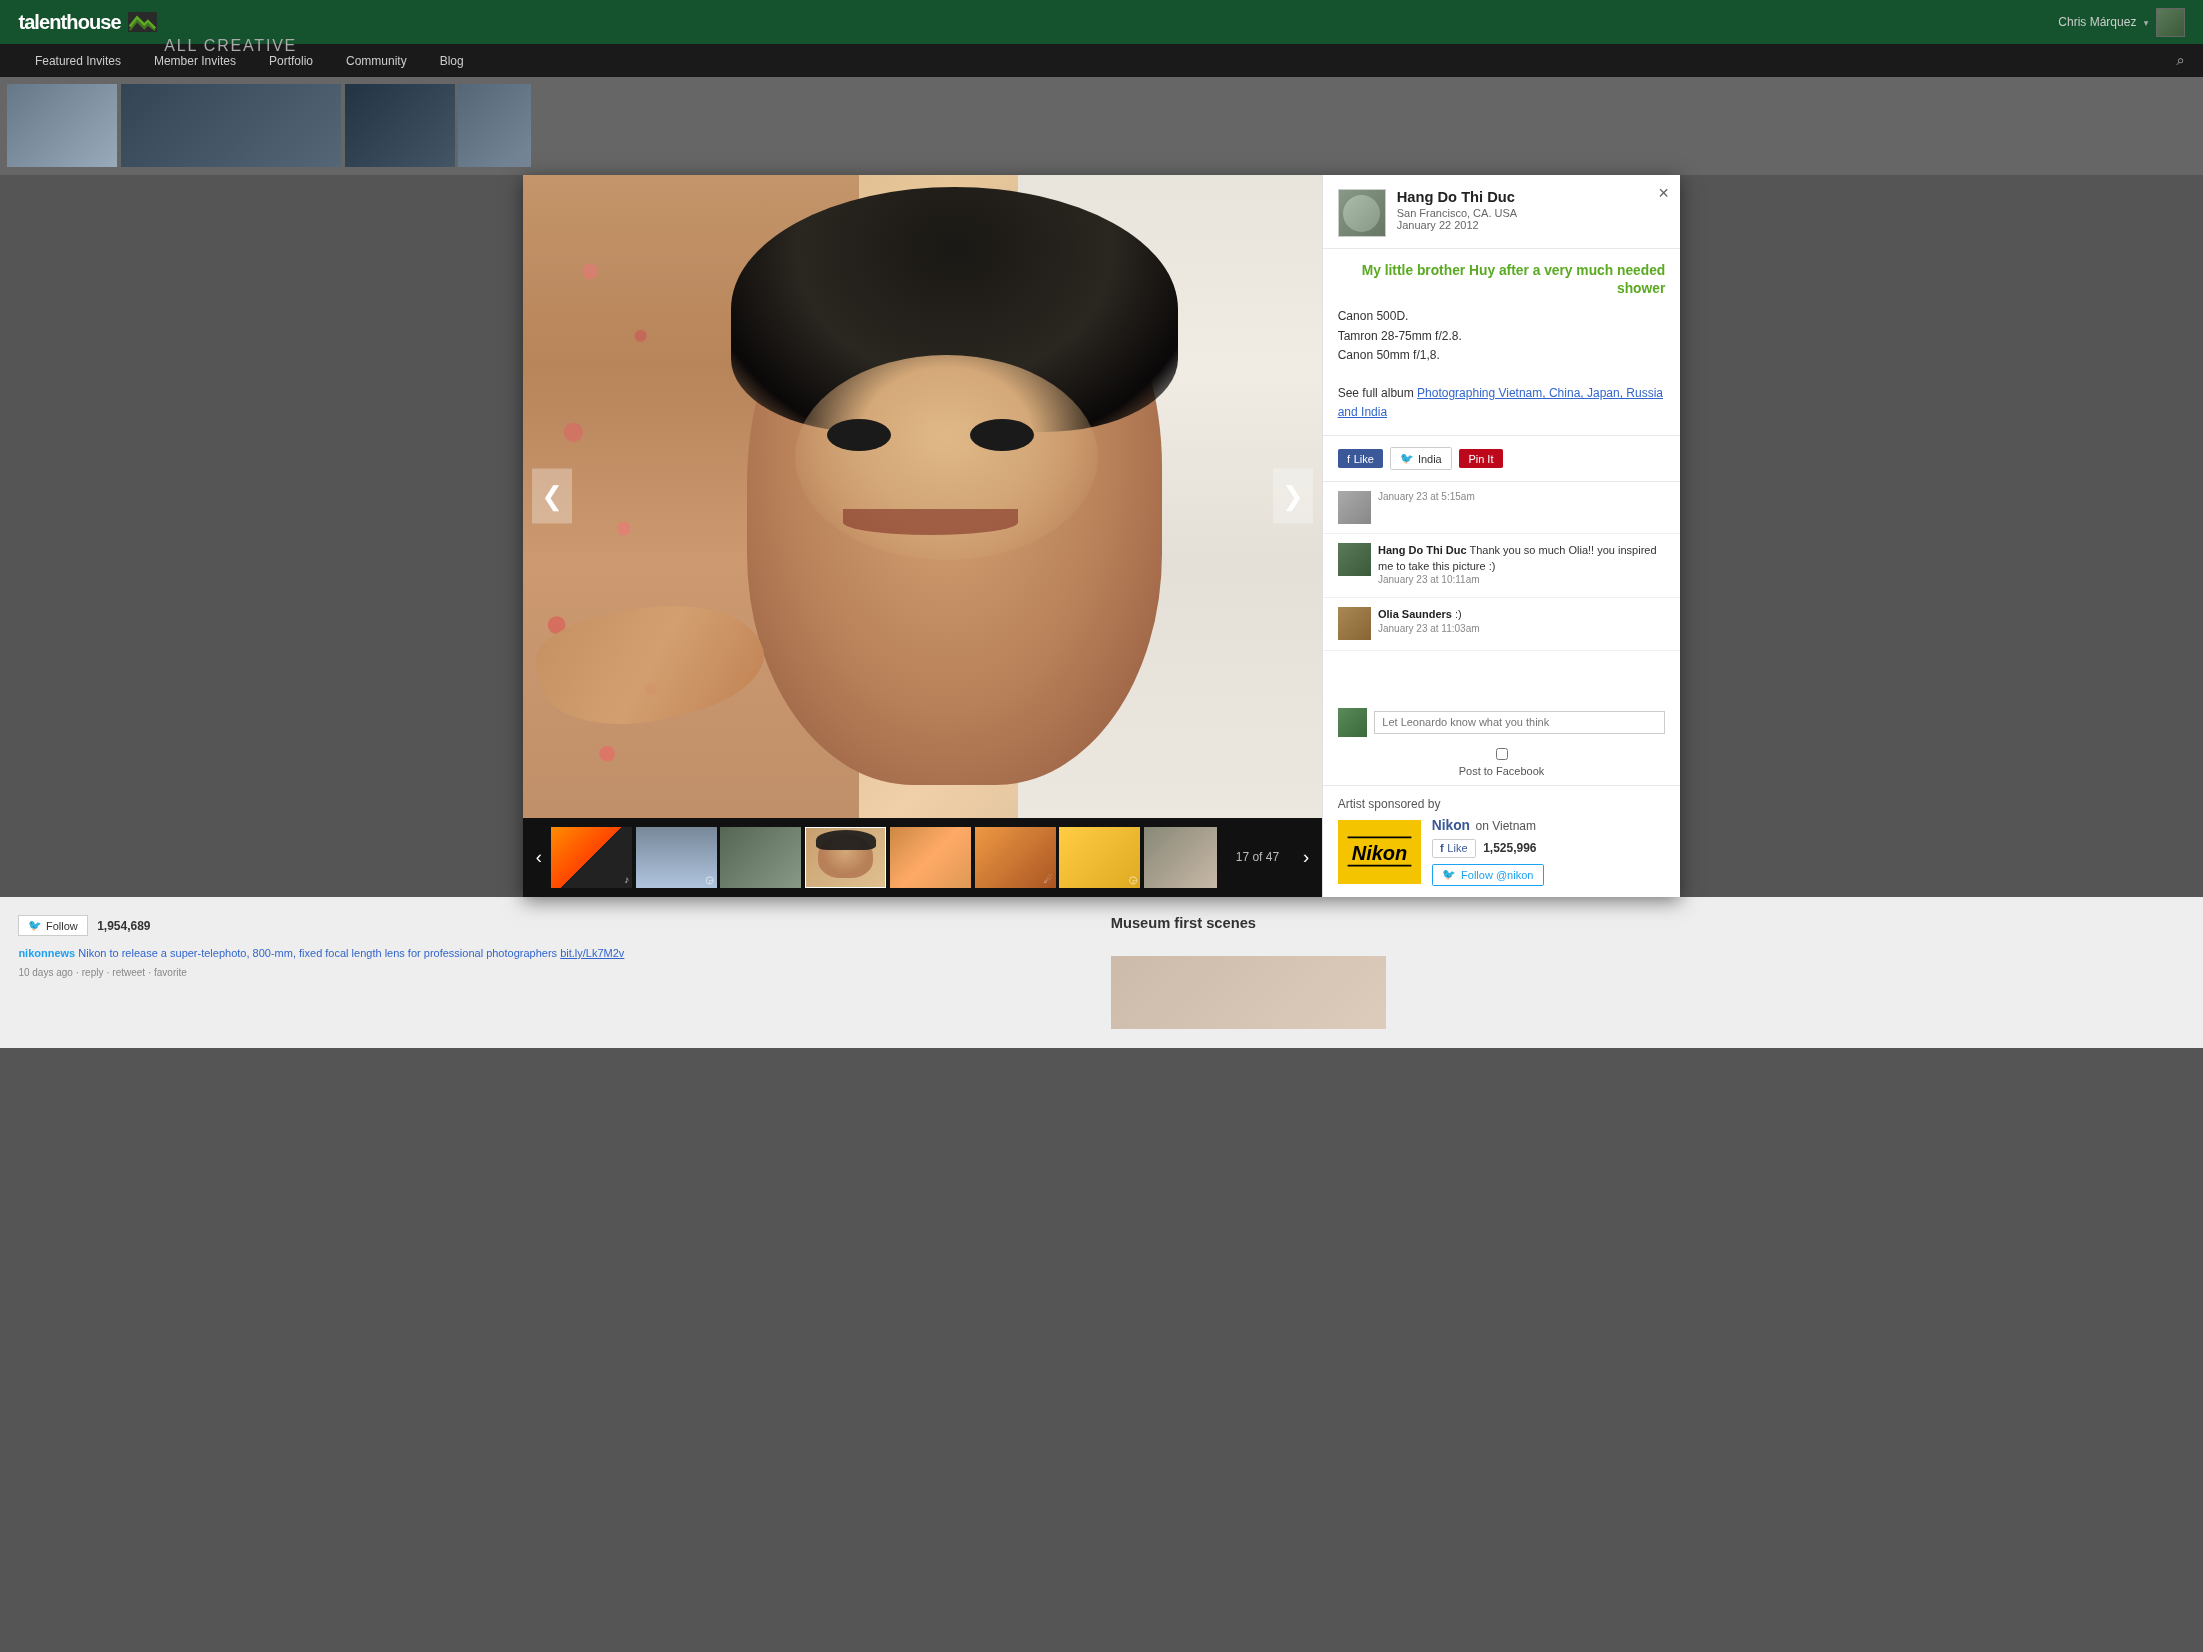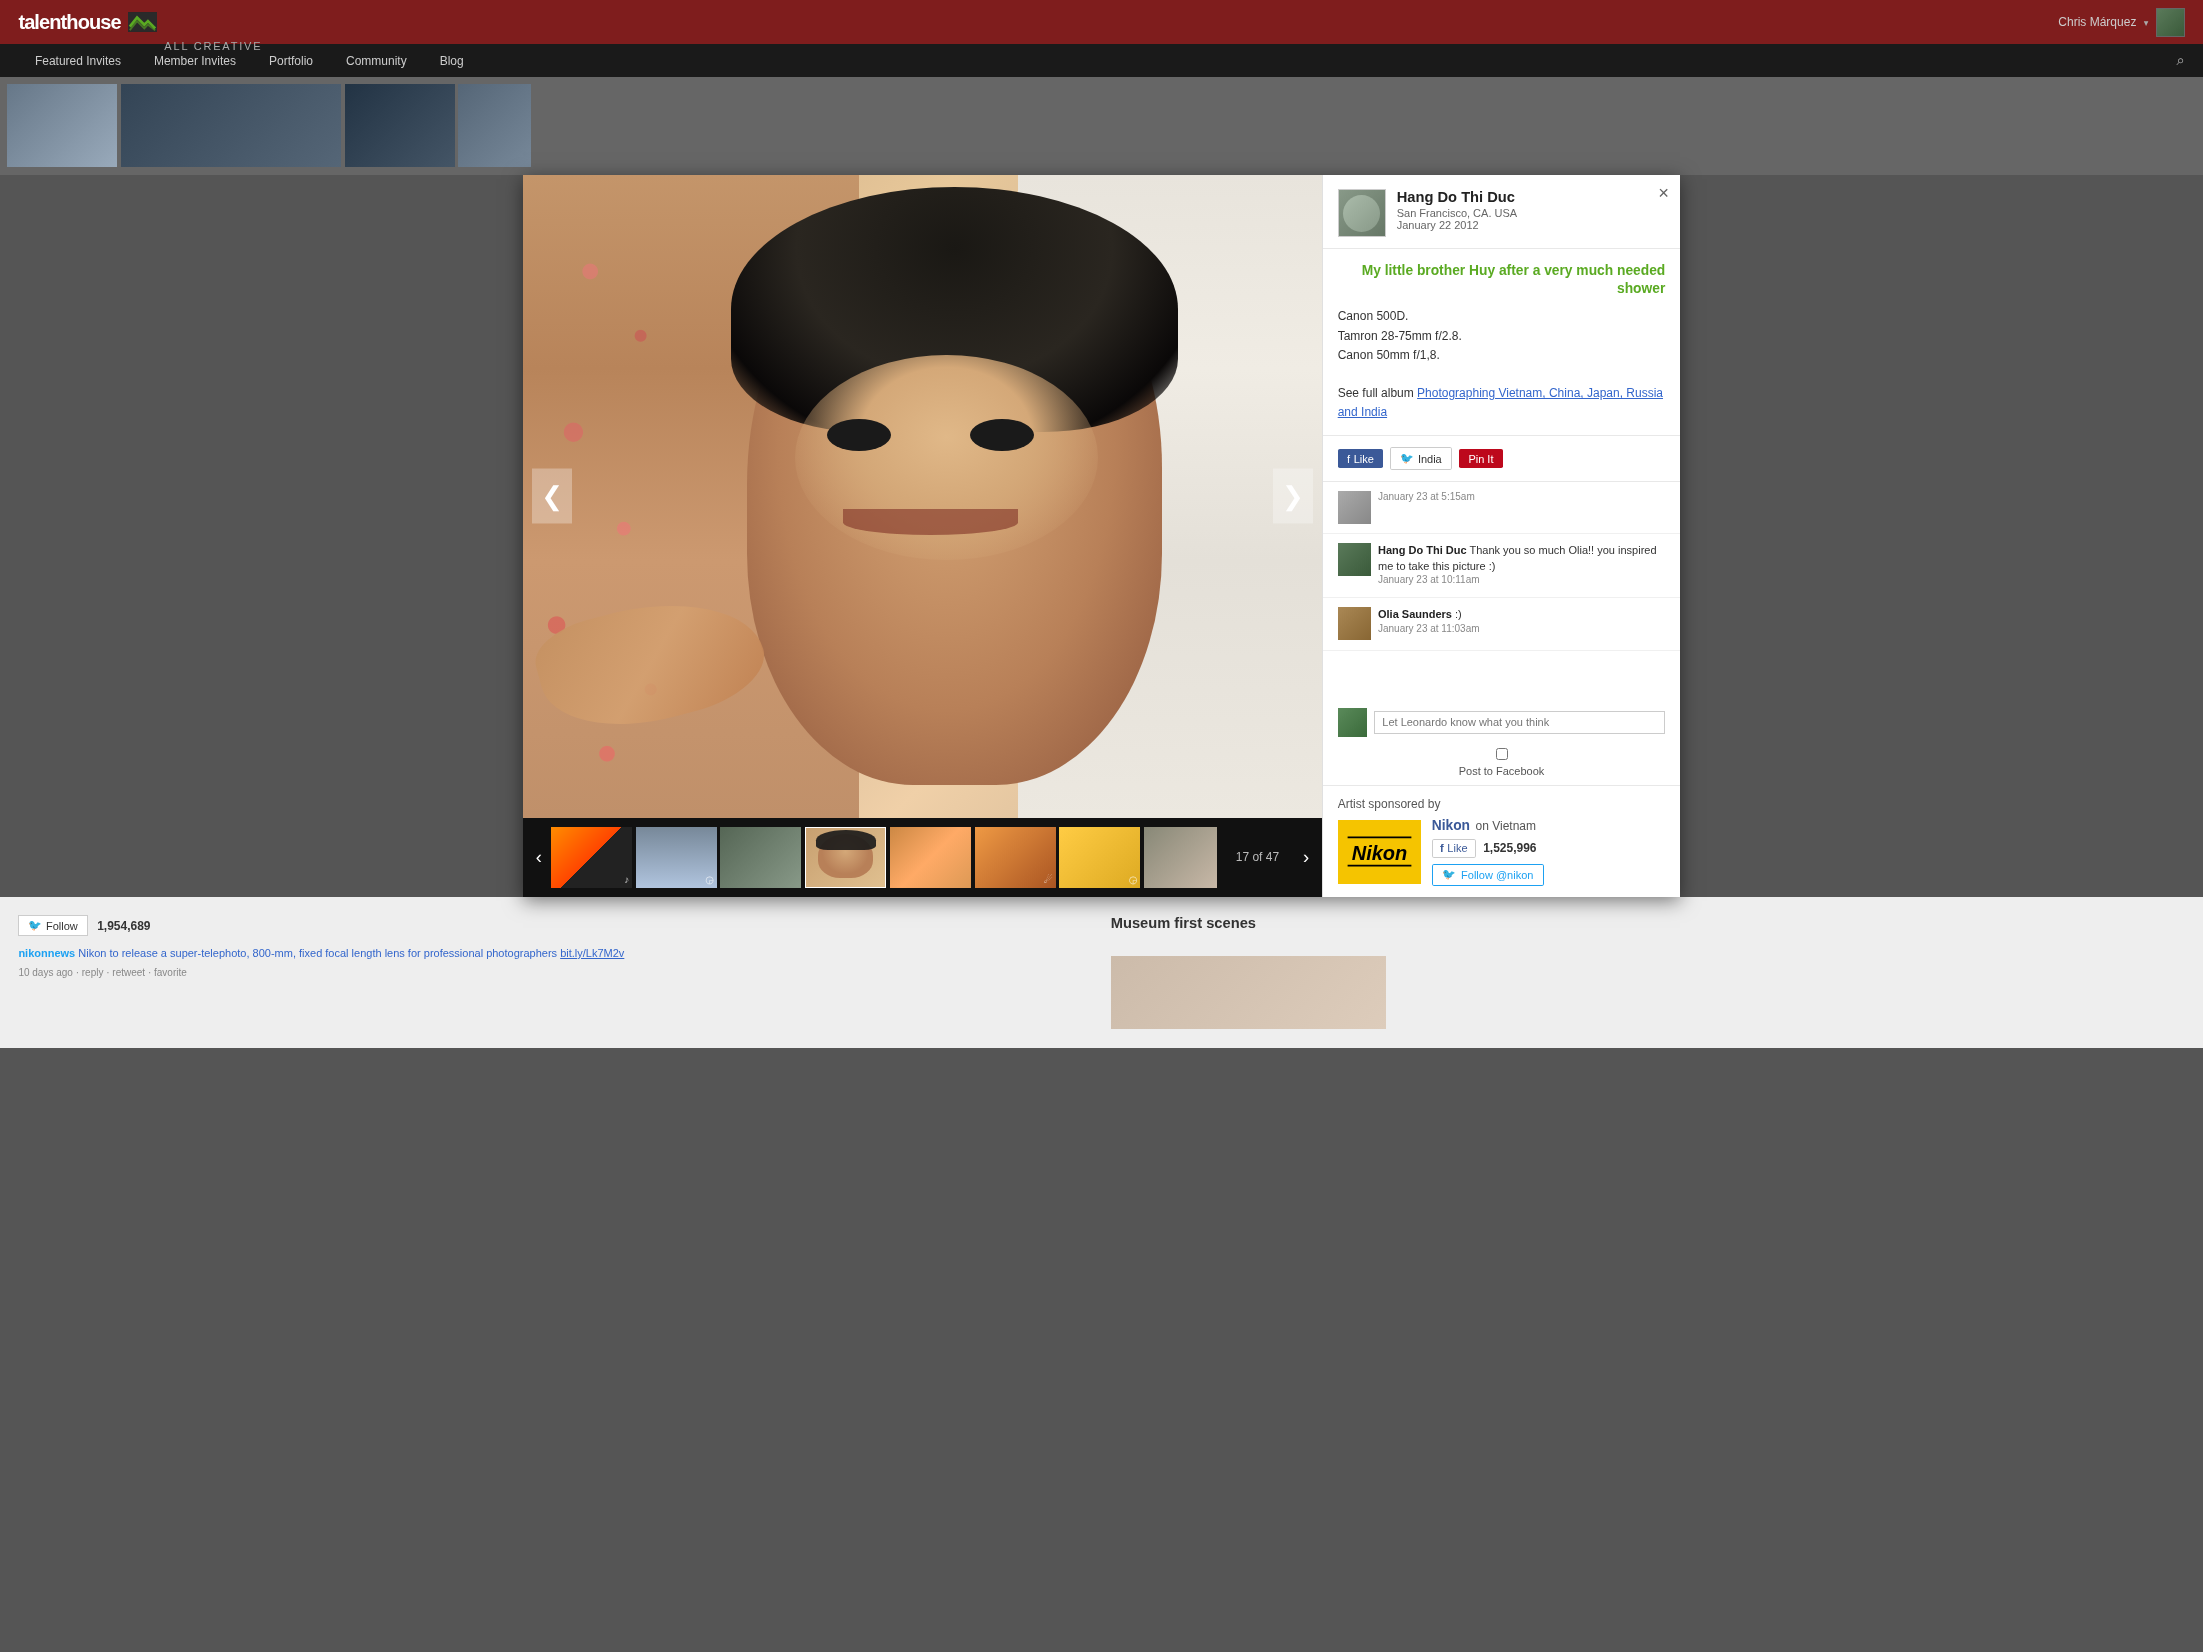--- a/index.html
+++ b/index.html
@@ -1,23 +1,23 @@
 <!DOCTYPE html>
 <html style="font-size:14.7px"><head>
   <meta charset="utf-8">
   <style>
     * { box-sizing: border-box; margin: 0; padding: 0; }
     body { font-family: Arial, Helvetica, sans-serif; background: #555; font-size: 12px; color: #333; }
 
     
-    .header { background: #7f1d1d; height: 44px; display: flex; align-items: center; padding: 0 18.4px; justify-content: space-between; }
+    .header { background: #14532d; height: 44px; display: flex; align-items: center; padding: 0 18.4px; justify-content: space-between; }
     .logo-area { display: flex; align-items: center; gap: 7.3px; }
     .logo-text { color: #fff; font-size: 20px; font-weight: bold; letter-spacing: -0.9px; }
     .logo-icon { width: 29px; height: 20px; position: relative; }
-    .all-creative { color: #aaa; font-size: 11px; letter-spacing: 1.8px; text-transform: uppercase; margin-top: 47px; }
+    .all-creative { color: #aaa; font-size: 16px; letter-spacing: 1.8px; text-transform: uppercase; margin-top: 47px; }
     .user-area { display: flex; align-items: center; gap: 7.3px; }
     .user-name { color: #ccc; font-size: 12px; }
     .user-avatar { width: 29px; height: 29px; background: #888; border: 0.9px solid #666; }
     .dropdown-arrow { color: #aaa; font-size: 9.2px; }
 
     
     .nav { background: #1a1a1a; height: 33px; display: flex; align-items: center; padding: 0 18.4px; gap: 0; }
     .nav-item { color: #ccc; font-size: 12px; padding: 0 16.5px; height: 33px; display: flex; align-items: center; cursor: pointer; text-decoration: none; }
     .nav-search { margin-left: auto; color: #aaa; cursor: pointer; font-size: 14.7px; }
 

